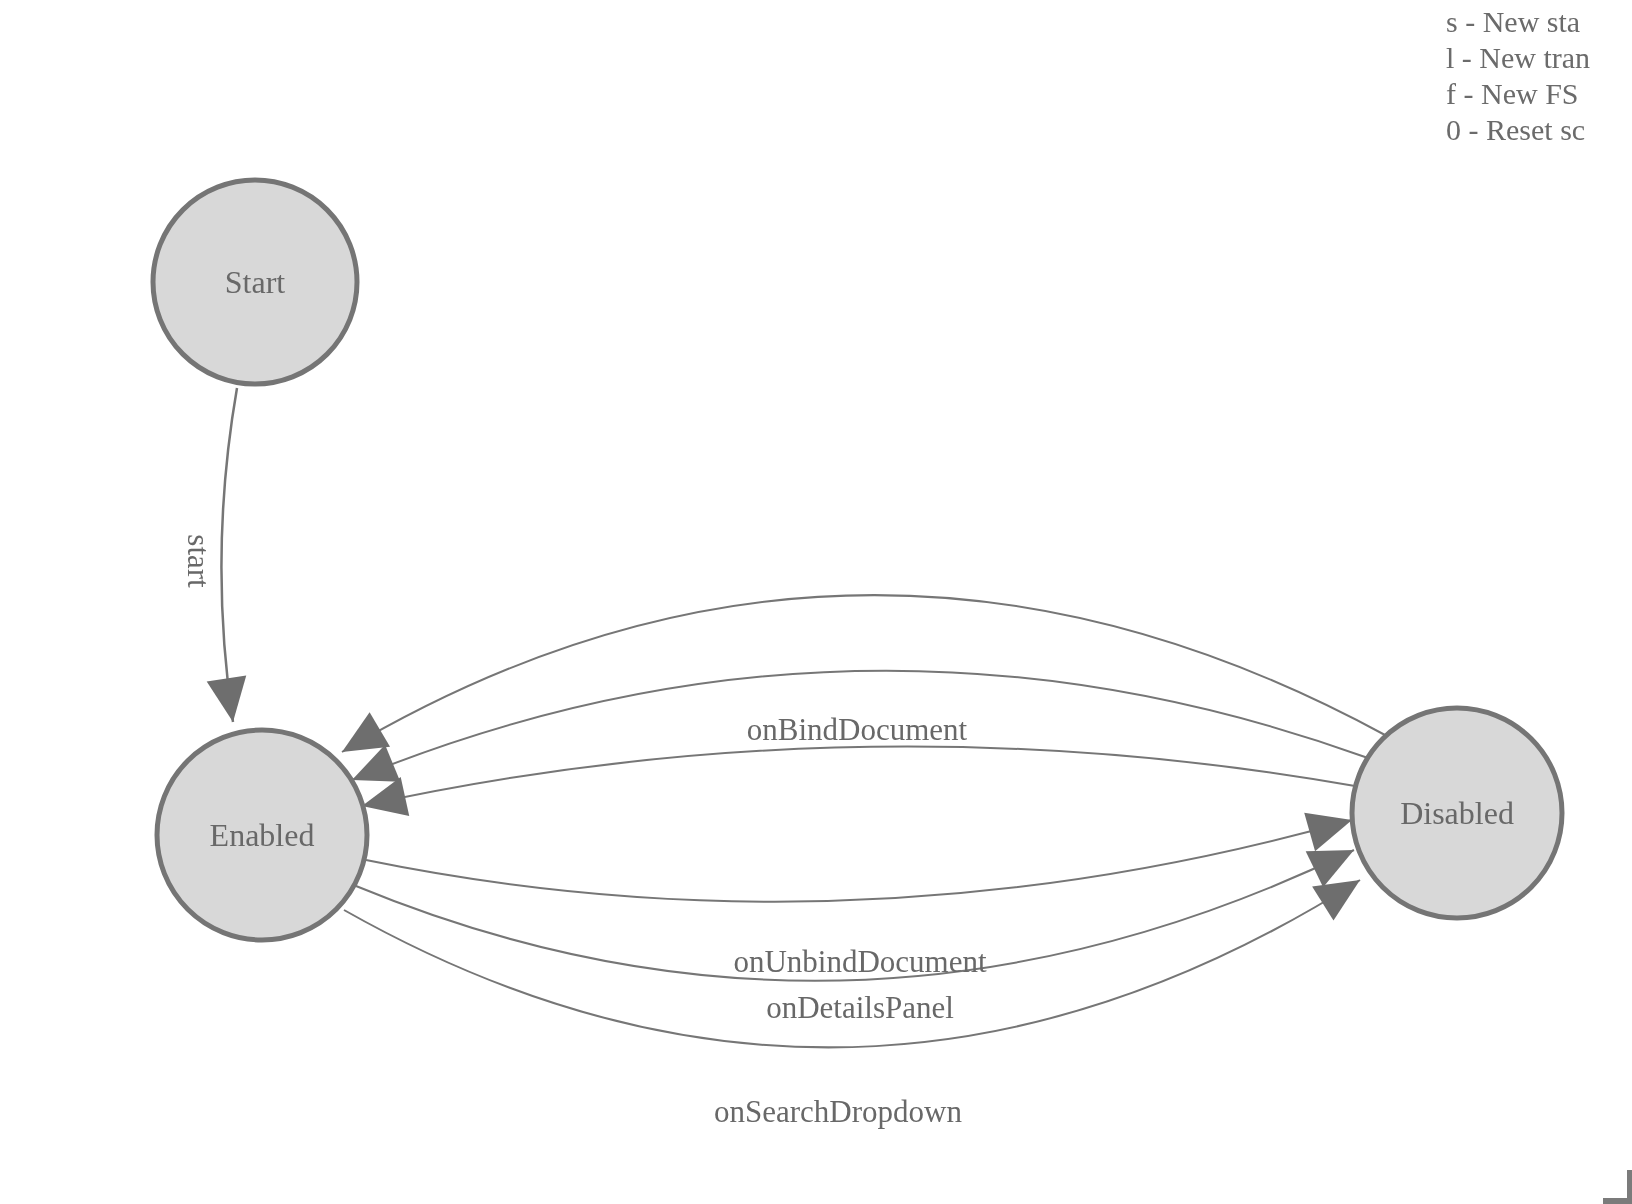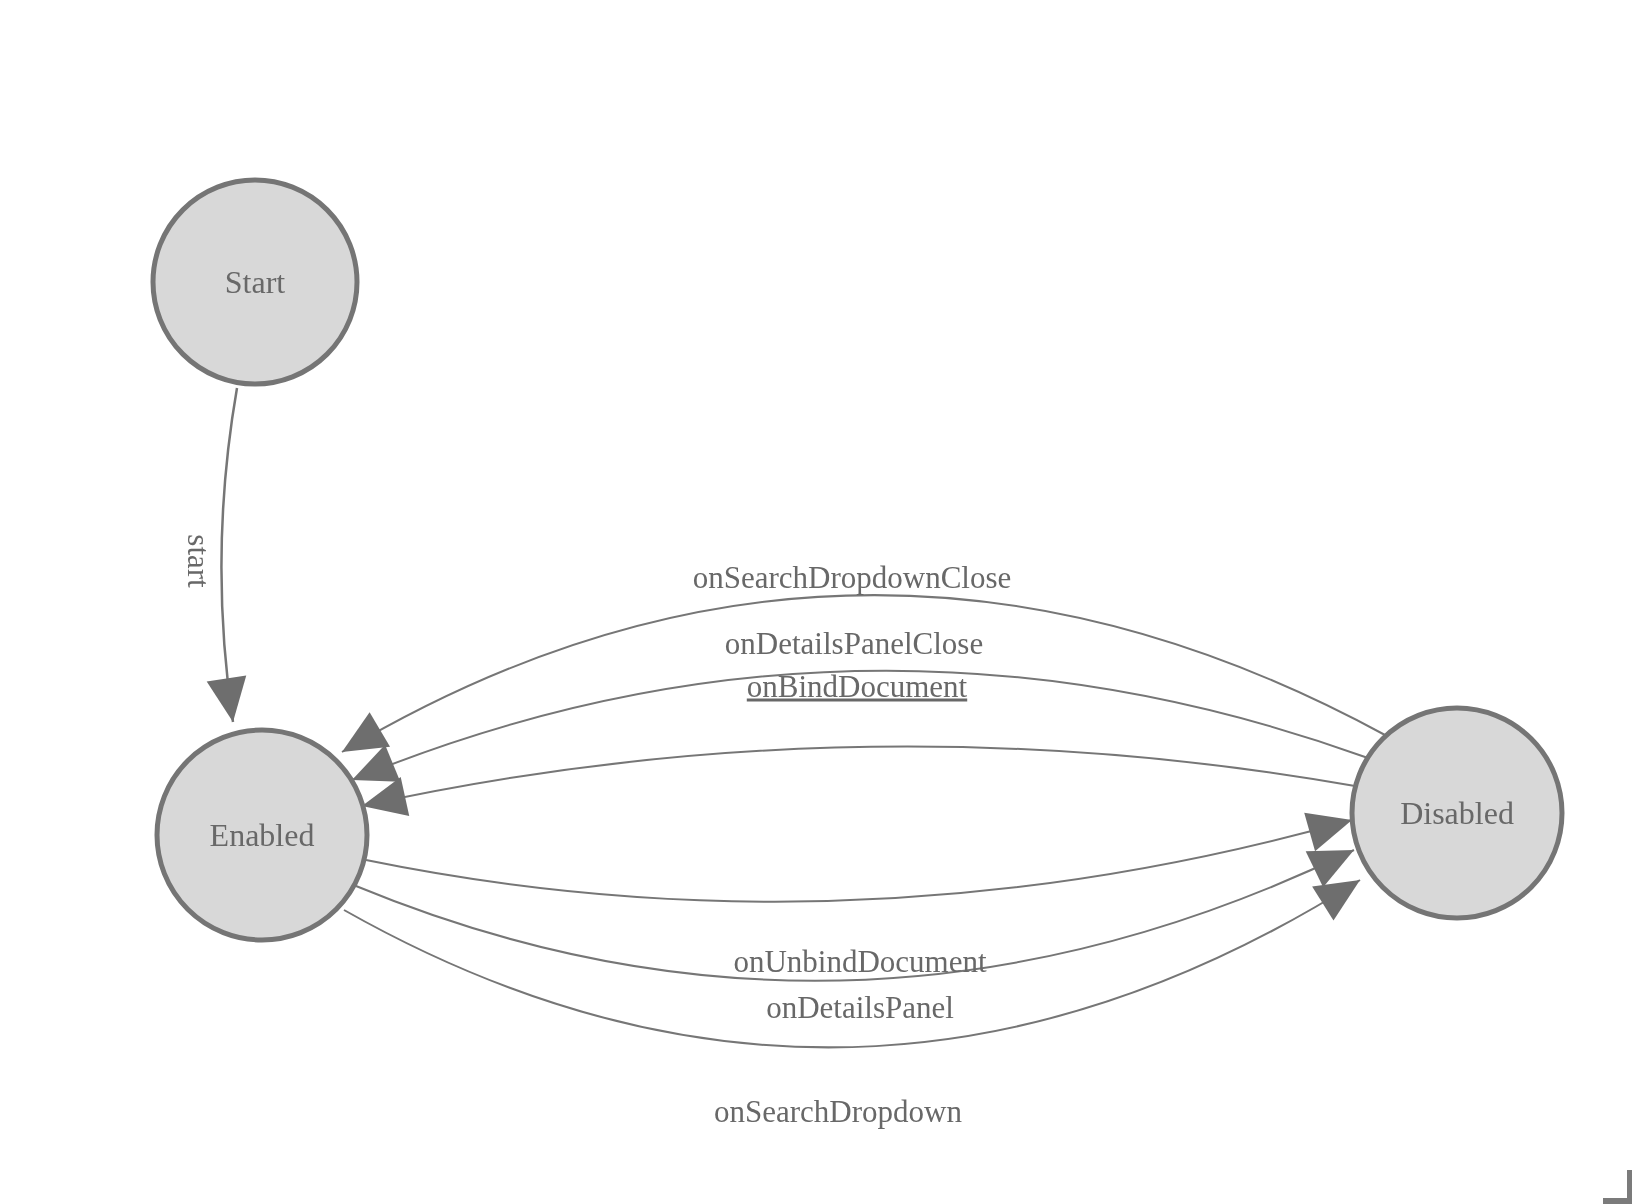--- a/index.html
+++ b/index.html
@@ -68,23 +68,27 @@
     <circle class="state-circle" cx="262" cy="835" r="105"></circle>
     <circle class="state-circle" cx="1457" cy="813" r="105"></circle>
   </svg>
 
   <div class="lbl node-lbl" style="left:255px; top:282px;">Start</div>
   <div class="lbl node-lbl" style="left:262px; top:835px;">Enabled</div>
   <div class="lbl node-lbl" style="left:1457px; top:813px;text-align:right;">Disabled</div>
 
   <div class="lbl start-lbl" style="left:198px; top:561px;">start</div>
 
-  <div class="lbl" style="left:852px; top:577px;">onSearchDropdownClose</div>
-  <div class="lbl" style="left:854px; top:643px;">onDetailsPanelClose</div>
-  <div class="lbl" style="left:857px; top:686px;text-decoration:underline;">onBindDocument</div>
+  <div class="lbl" style="left:857px; top:729px;">onBindDocument</div>
   <div class="lbl" style="left:860px; top:921px;margin-top:40px;">onUnbindDocument</div>
   <div class="lbl" style="left:860px; top:1007px;">onDetailsPanel</div>
   <div class="lbl" style="left:838px; top:1072px;margin-top:39px;">onSearchDropdown</div>
 
+  <div class="legend">
+    <div>s - New sta</div>
+    <div>l - New tran</div>
+    <div>f - New FS</div>
+    <div>0 - Reset sc</div>
+  </div>
 
   <div class="corner-bracket"></div>
 
 </div>
 
 </body></html>

